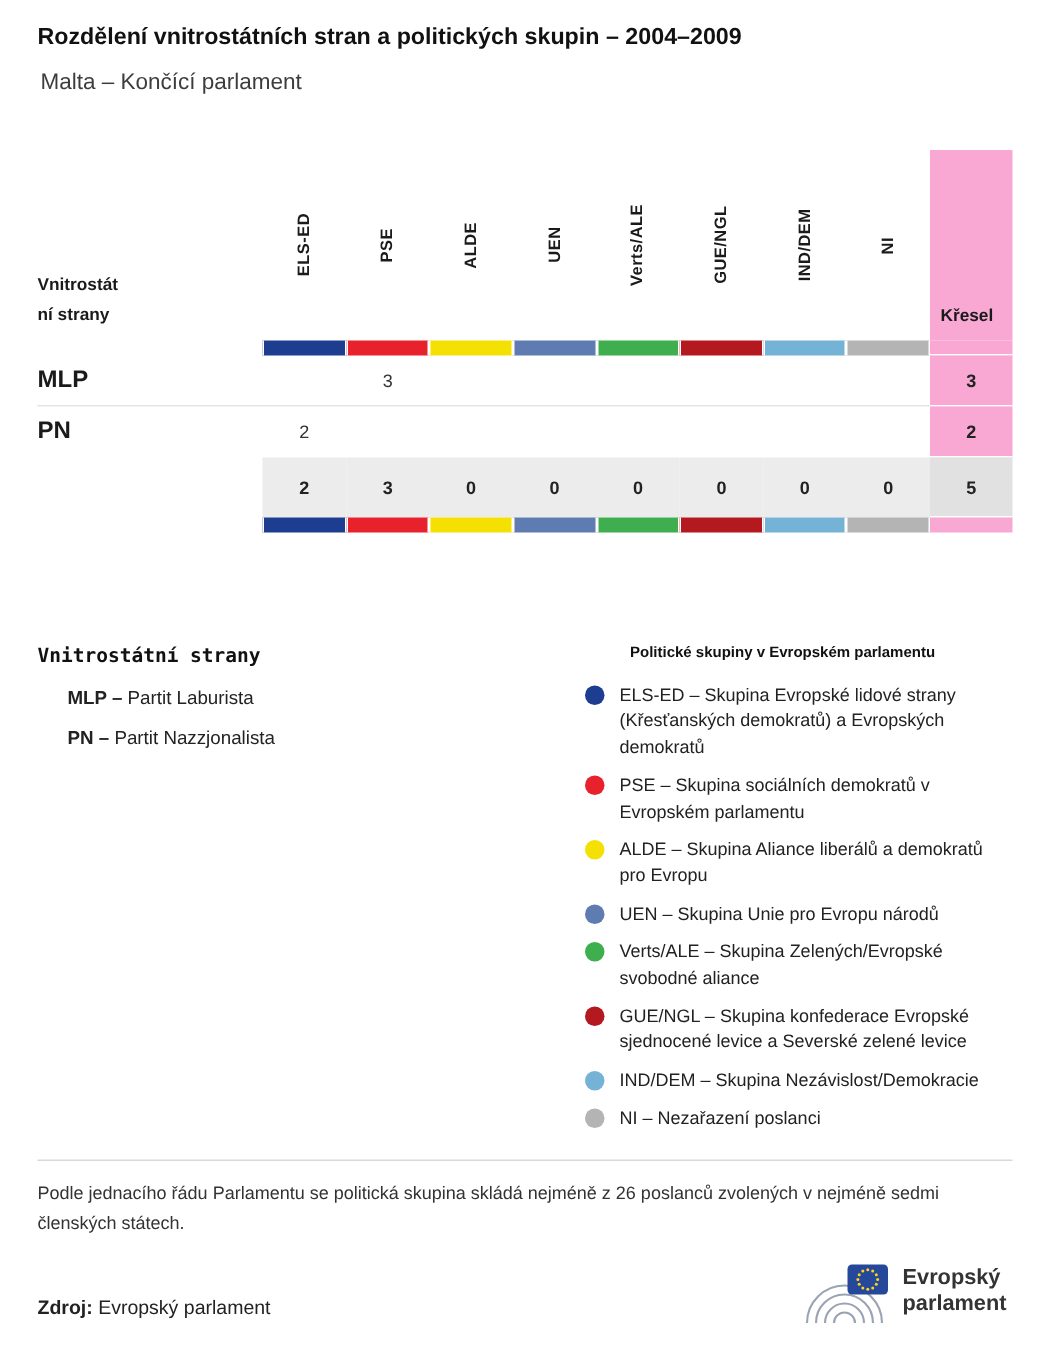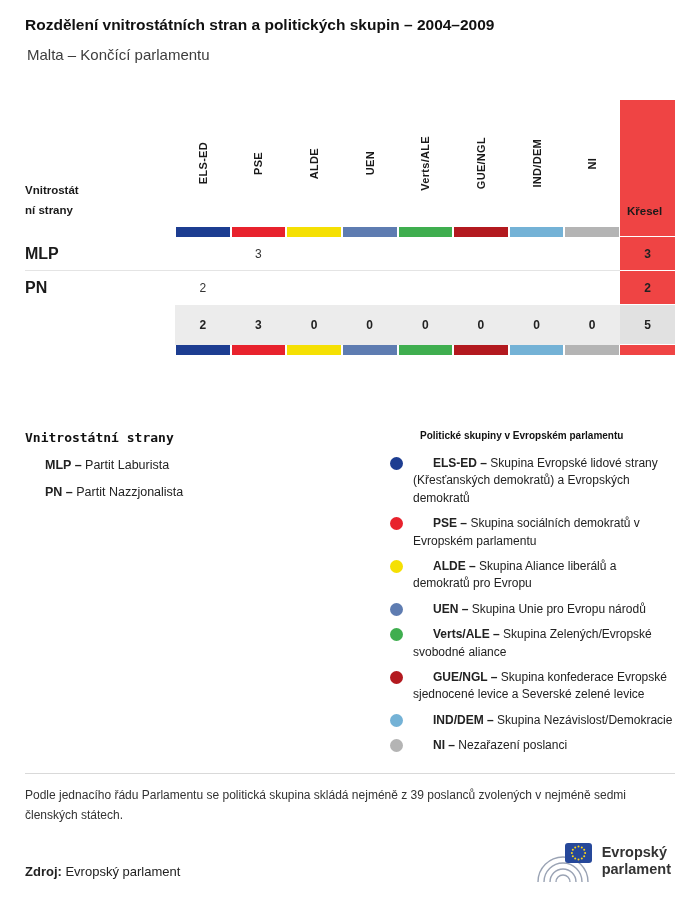--- a/index.html
+++ b/index.html
@@ -12,21 +12,21 @@
 
   
   .tbl { position:absolute; top:100px; left:25px; width:650px;
          display:grid; grid-template-columns:150px repeat(8,1fr) 55px;
          grid-template-rows:127px 10px 34px 34px 40px 10px; }
   .cell { position:relative; }
   .corner { display:flex; align-items:flex-end; padding-bottom:6px; }
   .corner span { display:block; width:60px; font-size:11.5px; font-weight:700; line-height:1.8; overflow-wrap:anywhere; }
   .vhead { display:flex; align-items:center; justify-content:center; }
   .vhead span { writing-mode:vertical-rl; transform:rotate(180deg); font-size:11px; font-weight:700; letter-spacing:.3px; white-space:nowrap; }
-  .seatcol { background:#ef4444; }
+  .seatcol { background:#f9a8d4; }
   .seathead { display:flex; align-items:flex-end; padding:0 0 10px 7px; font-size:11.5px; font-weight:700; }
   .barcell { border-left:1px solid #fff; border-right:1px solid #fff; }
   .plabel { display:flex; align-items:center; font-size:16px; font-weight:700; }
   .val { display:flex; align-items:center; justify-content:center; font-size:12px; color:#333; }
   .seatval { display:flex; align-items:center; justify-content:center; font-size:12px; font-weight:700; color:#222; }
   .rline { border-bottom:1px solid #e4e4e4; }
   .wline { border-bottom:1px solid #fff; }
   .tot { background:#ececec; font-weight:700; color:#222; }
   .tot-seat { background:#e1e1e1; }
 
@@ -34,37 +34,37 @@
   .legend { position:absolute; top:430px; left:25px; width:650px; display:flex; }
   .lp { width:365px; flex:none; }
   .lp-head { font-family:"DejaVu Sans Mono", monospace; font-size:13px; font-weight:700; color:#111; }
   .pitem { margin-top:13px; font-size:12.5px; color:#222; }
   .pitem b { font-weight:700;padding-left:20px; }
   .lg { flex:1; }
   .lg-head { font-size:10px; font-weight:700; color:#111; margin-bottom:14px;margin-left:30px; }
   .gitem { display:flex; margin-bottom:8px; }
   .dot { flex:none; width:13px; height:13px; border-radius:50%; margin:2px 10px 0 0; }
   .gtext { font-size:12px; line-height:1.45; color:#222; }
-  .gtext b { font-weight:700;margin-left:20px; }
+  .gtext b { font-weight:400; }
 
   
   .footrule { position:absolute; top:773px; left:25px; width:650px; border-top:1px solid #d9d9d9; }
   .footnote { position:absolute; top:786px; left:25px; width:650px; font-size:12px; line-height:1.65; color:#333; }
   .source { position:absolute; top:864px; left:25px; font-size:13px; color:#222; }
   .source b { font-weight:700; }
   .logo { position:absolute; top:838px; right:25px; display:flex; align-items:center;justify-content:center; }
   .logo-text { margin-left:8px; font-size:14.5px; font-weight:600; color:#333; line-height:1.15; }
 </style>
 </head>
 <body>
 
 <div class="page">
 
   <div class="title">Rozdělení vnitrostátních stran a politických skupin – 2004–2009</div>
-  <div class="subtitle">Malta – Končící parlamentu</div>
+  <div class="subtitle">Malta – Končící parlament</div>
 
   <div class="tbl">
 
     <div class="cell corner">
         <span>Vnitrostátní strany</span>
       </div>
     <div class="cell vhead">
         <span>ELS-ED</span>
       </div>
     <div class="cell vhead">
@@ -186,21 +186,21 @@
         <span class="gtext"><b>IND/DEM –</b> <span>Skupina Nezávislost/Demokracie</span></span>
       </div>
       <div class="gitem">
         <span class="dot" style="background: rgb(180, 180, 180);"></span>
         <span class="gtext"><b>NI –</b> <span>Nezařazení poslanci</span></span>
       </div>
     </div>
   </div>
 
   <div class="footrule"></div>
-  <div class="footnote">Podle jednacího řádu Parlamentu se politická skupina skládá nejméně z 39 poslanců zvolených v nejméně sedmi členských státech.</div>
+  <div class="footnote">Podle jednacího řádu Parlamentu se politická skupina skládá nejméně z 26 poslanců zvolených v nejméně sedmi členských státech.</div>
 
   <div class="source"><b>Zdroj:</b> <span>Evropský parlament</span></div>
 
   <div class="logo">
     <svg width="62" height="46" viewBox="0 0 62 46">
       <g fill="none" stroke="#9aa3b4" stroke-width="1.4">
         <path d="M6 44 A25 25 0 0 1 56 44"></path>
         <path d="M12 44 A19 19 0 0 1 50 44"></path>
         <path d="M18 44 A13 13 0 0 1 44 44"></path>
         <path d="M24 44 A7 7 0 0 1 38 44"></path>

